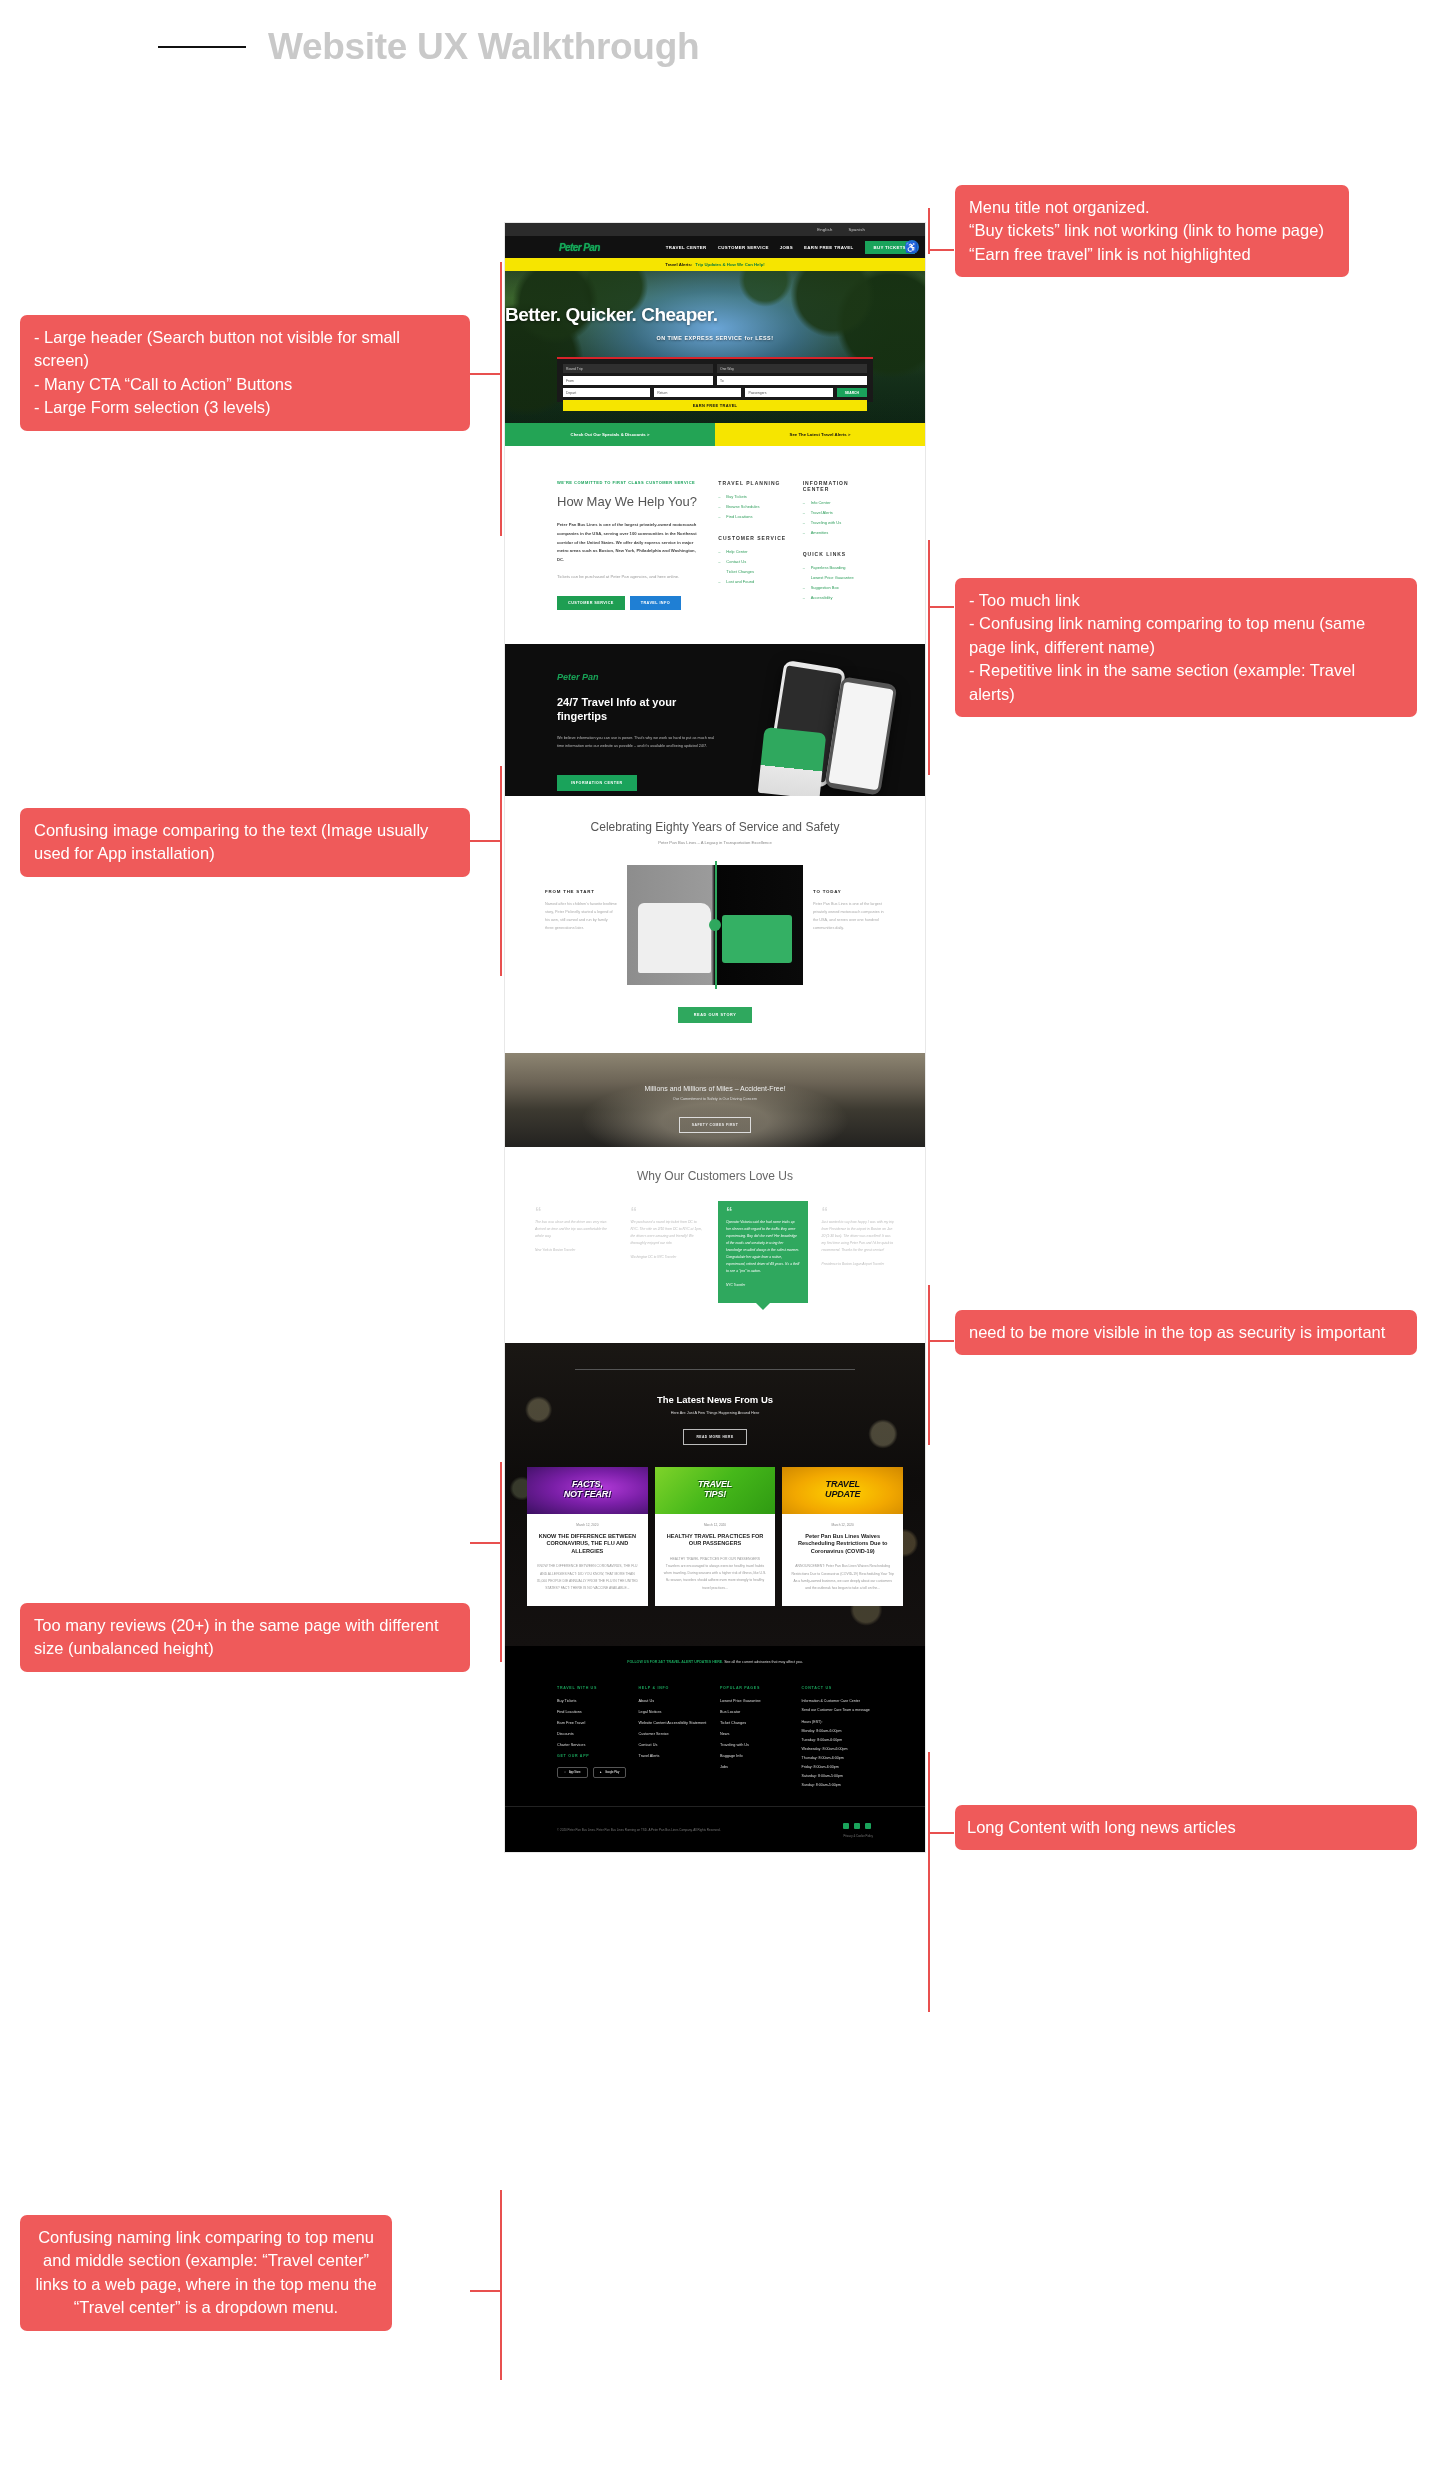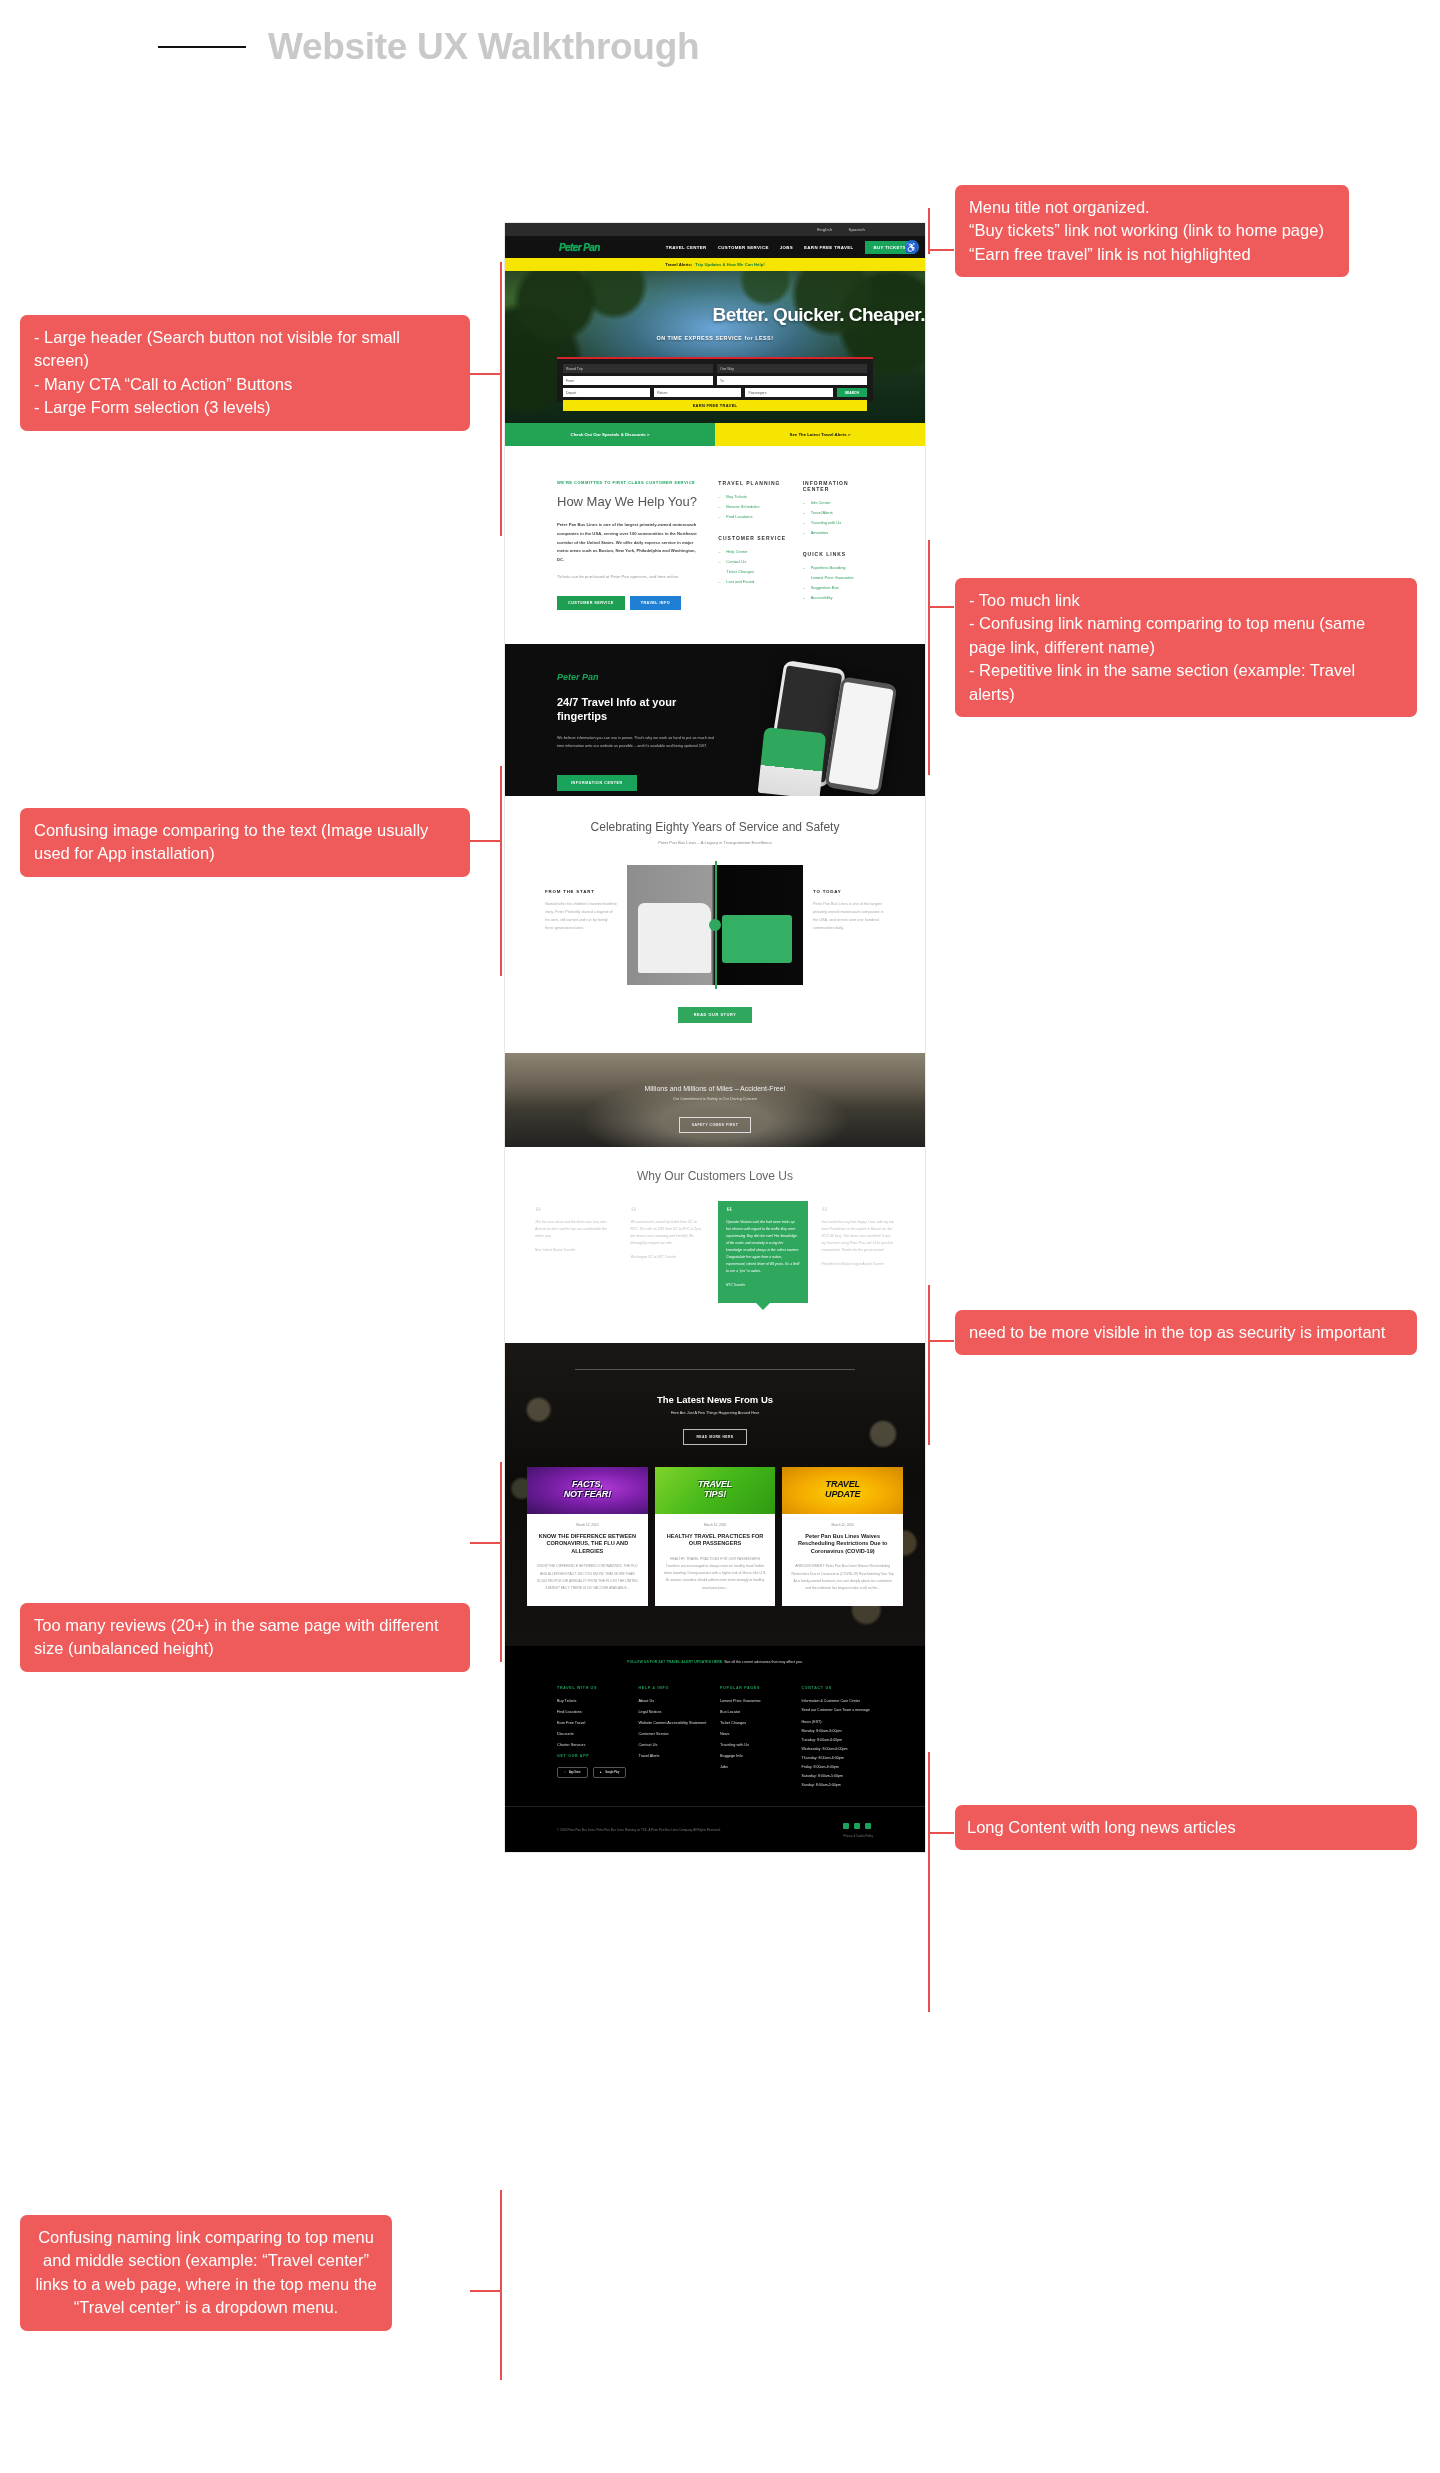--- a/index.html
+++ b/index.html
@@ -50,21 +50,21 @@
   }
   .hero::before { content:""; position:absolute; inset:0;
      background:
        radial-gradient(circle at 12% 20%, rgba(25,50,20,.95) 0 9%, transparent 11%),
        radial-gradient(circle at 26% 10%, rgba(30,60,25,.9) 0 8%, transparent 10%),
        radial-gradient(circle at 78% 16%, rgba(28,55,22,.9) 0 10%, transparent 12%),
        radial-gradient(circle at 92% 34%, rgba(22,48,18,.95) 0 12%, transparent 14%),
        radial-gradient(circle at 5% 58%, rgba(20,42,16,.9) 0 12%, transparent 14%),
        radial-gradient(circle at 62% 6%, rgba(35,70,30,.8) 0 7%, transparent 9%);
   }
-  .hero-h1 { position:absolute; top:33px; width:100%; text-align:right; color:#fff;
+  .hero-h1 { position:absolute; top:33px; width:100%; text-align:left; color:#fff;
              font-size:19px; font-weight:700; letter-spacing:-.5px;
              text-shadow:0 1px 3px rgba(0,0,0,.45); }
   .hero-sub { position:absolute; top:64px; width:100%; text-align:center; color:#fff;
               font-size:5.4px; font-weight:700; letter-spacing:.5px;
               text-shadow:0 1px 2px rgba(0,0,0,.5); }
   .searchbox { position:absolute; left:52px; right:52px; top:86px; height:45px;
                background:#191919; border-top:2px solid #d8232a; padding:5px 6px; }
   .sb-row { display:flex; gap:4px; margin-bottom:3px; }
   .sb-f { flex:1; background:#fff; height:9px; display:flex; align-items:center;
           padding:0 3px; font-size:3.4px; color:#555; }

